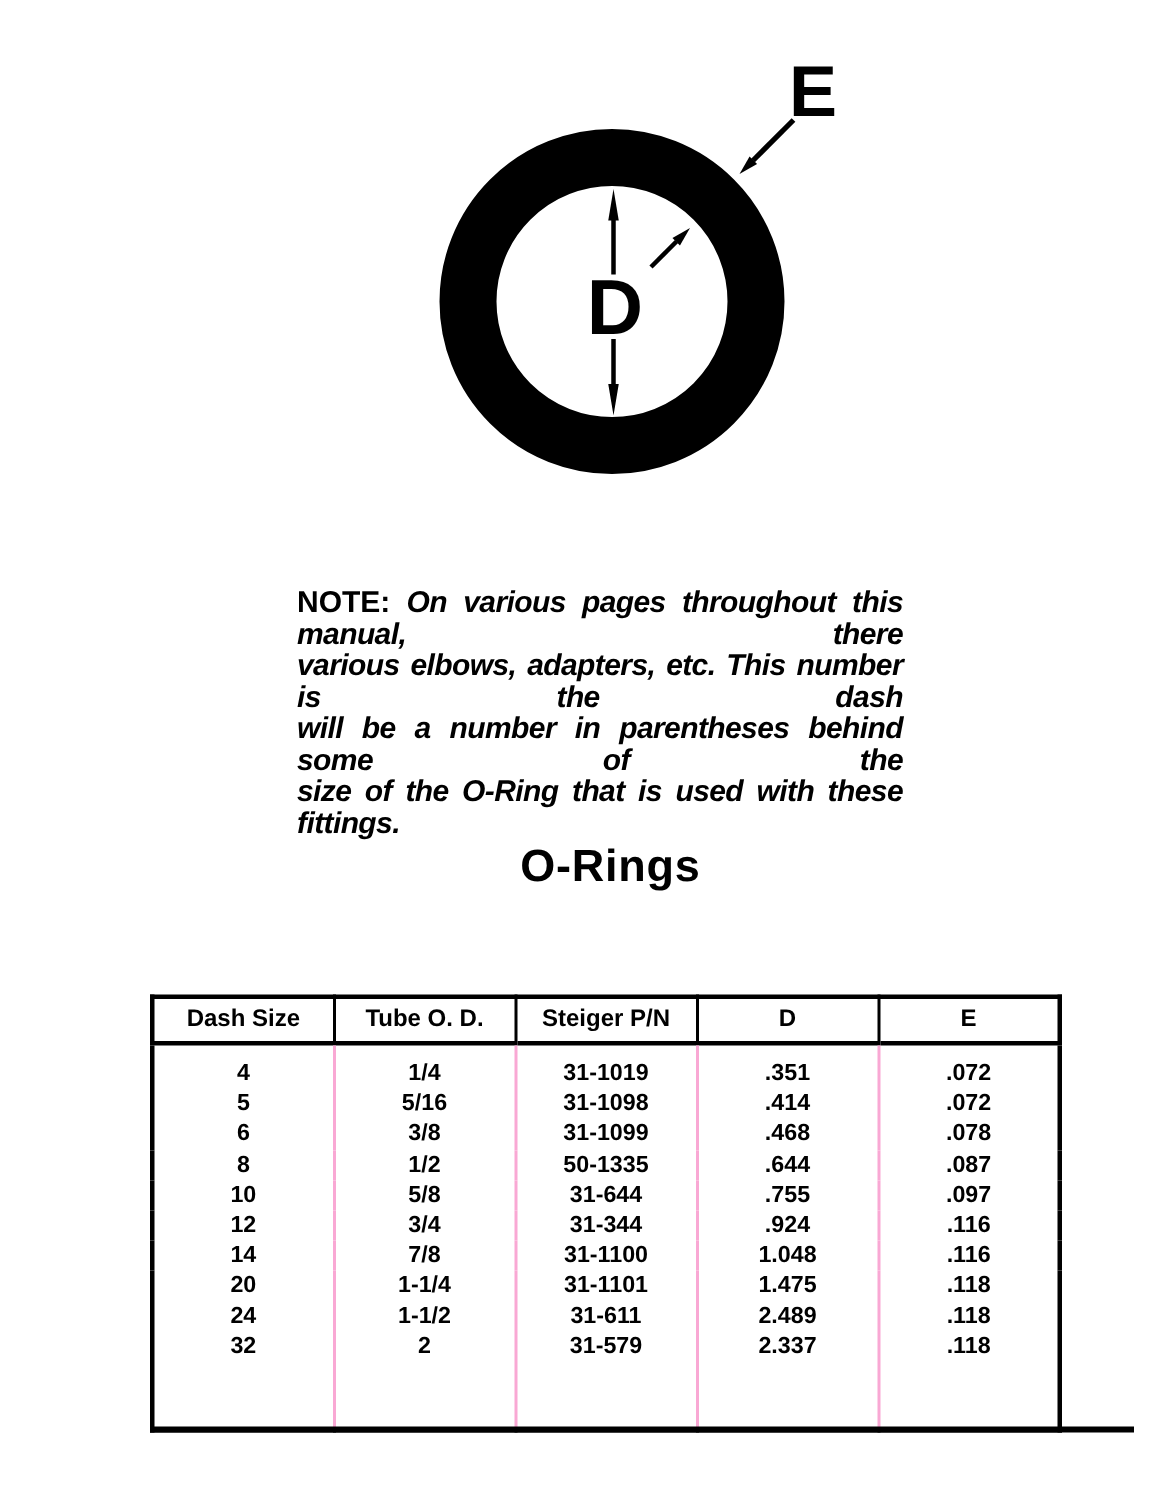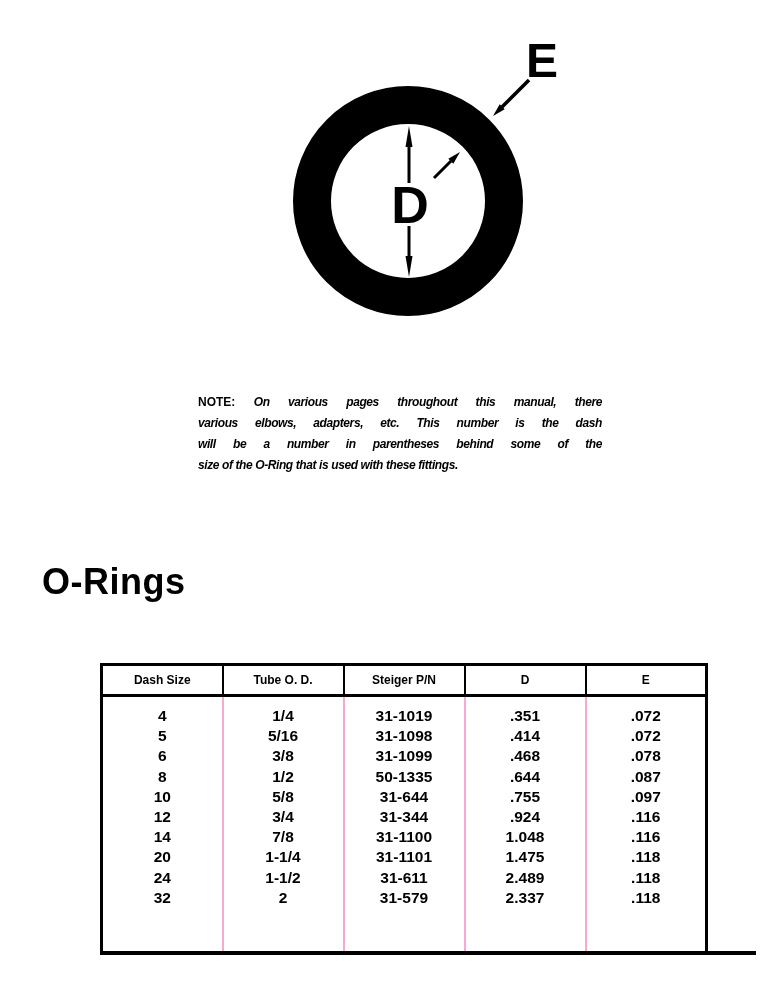--- a/index.html
+++ b/index.html
@@ -9,46 +9,47 @@
     margin:0 auto;
     background:#ffffff;
     color:#000;
     font-family:"Liberation Sans", sans-serif;
     overflow:hidden;
   }
   .diagram-svg { position:absolute; left:0; top:0; }
   .note {
     position:absolute;
     left:198px; top:392px; width:404px;
-    font-size:12px; line-height:21px;
+    font-size:20px; line-height:21px;
     font-style:italic; font-weight:700;
     letter-spacing:-0.4px;
   }
   .note-line { text-align:justify; text-align-last:justify; }
   .note-line.last { text-align-last:left; }
   .note-label { font-style:normal; font-weight:bold; letter-spacing:0; }
   .doc-title {
     position:absolute;
     left:42px; top:561px; width:730px;
-    font-size:36px; font-weight:bold;
+    text-align:center;
+    font-size:30px; font-weight:bold;
     letter-spacing:0.5px;
   }
   .oring-table {
     position:absolute;
     left:100px; top:663px;
     width:608px; height:292px;
     border-collapse:collapse;
     table-layout:fixed;
     border:3px solid #000;
   }
   .oring-table th {
     border-bottom:3px solid #000;
     border-left:2px solid #000;
     height:28px;
-    font-size:12px; font-weight:bold;
+    font-size:16px; font-weight:bold;
     text-align:center; vertical-align:middle;
     padding:0;
   }
   .oring-table th:first-child { border-left:none; }
   .oring-table td {
     border-left:2px solid #f9a8d4;
     font-size:15.5px; font-weight:bold;
     line-height:20.2px; height:20.2px;
     text-align:center; vertical-align:middle;
     padding:0;

